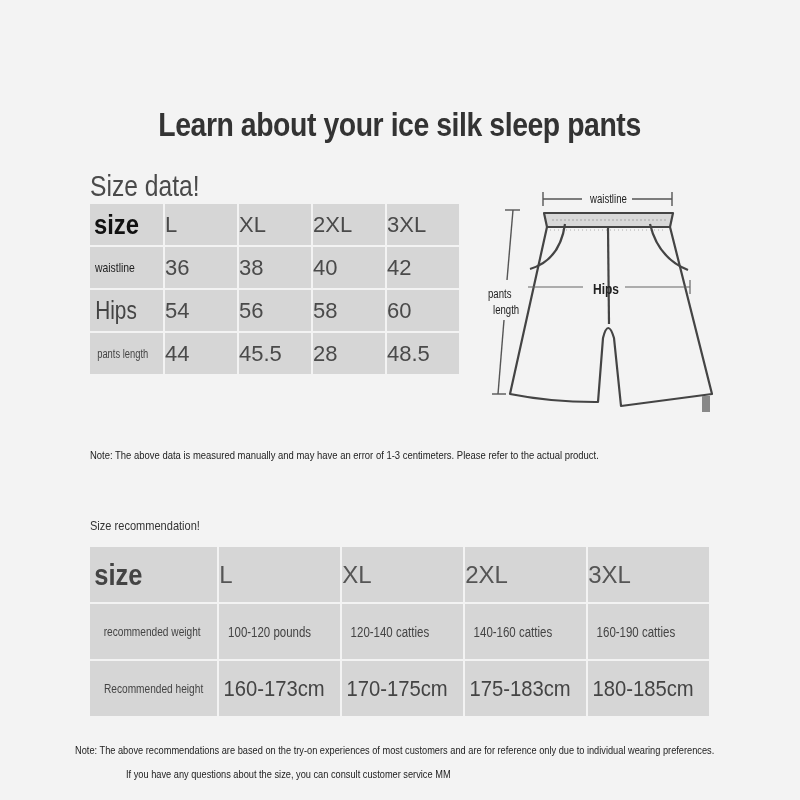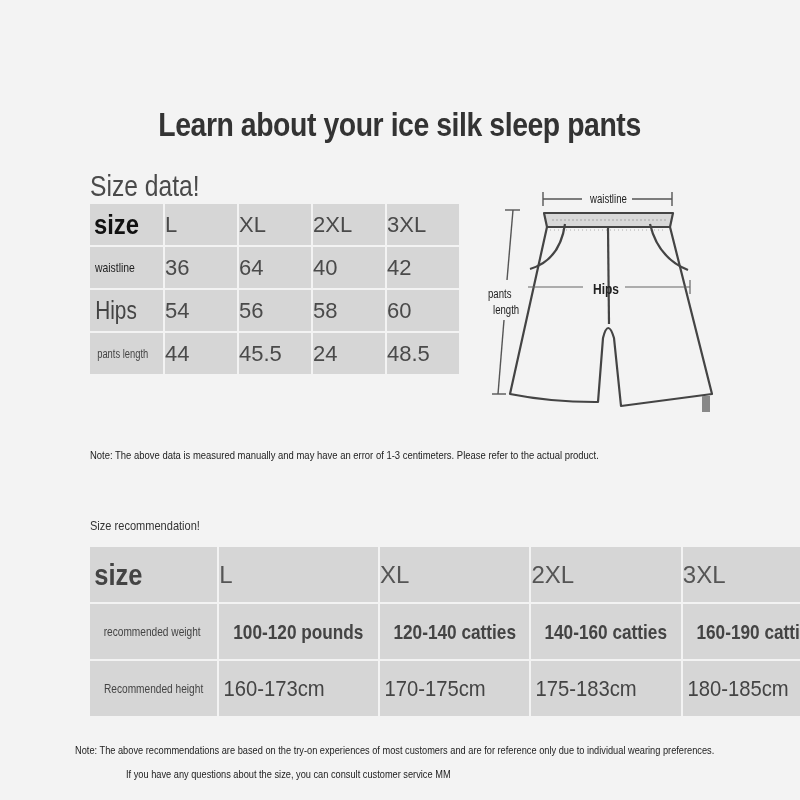--- a/index.html
+++ b/index.html
@@ -57,21 +57,21 @@
 
   #size-rec { left: 88px; top: 545px; }
   #size-rec td { height: 55px; }
   #size-rec td.rowhead { width: 122px; }
   #size-rec td.val { width: 121px; }
   #size-rec .hdr-size { font-size: 30px; font-weight: bold; color: #444; }
   #size-rec .hdr-size span { display:inline-block; transform: scaleX(0.85); }
   #size-rec .size-col { font-size: 24px; color: #555; }
   #size-rec .lbl-small { font-size: 13px; color: #444; }
   #size-rec .lbl-small span { display:inline-block; transform: scaleX(0.78); white-space: nowrap; }
-  #size-rec .weight { font-size: 21px; font-weight: bold; color: #444; margin-left: 44px; }
+  #size-rec .weight { font-size: 14px; font-weight: normal; color: #444; margin-left: 44px; }
   #size-rec .weight span { display:inline-block; transform: scaleX(0.82); white-space: nowrap; }
   #size-rec .height { font-size: 22px; color: #444; }
   #size-rec .height span { display:inline-block; transform: scaleX(0.92); white-space: nowrap; }
 
   .note2 { position: absolute; left: 75px; top: 744px; font-size: 11px; color: #222; white-space: nowrap; }
   .note2 span { display:inline-block; transform: scaleX(0.84); transform-origin: left center; }
   .note3 { position: absolute; left: 126px; top: 768px; font-size: 11px; color: #222; white-space: nowrap; }
   .note3 span { display:inline-block; transform: scaleX(0.84); transform-origin: left center; }
 </style>
 </head>
@@ -86,36 +86,36 @@
       <tr>
     <td class="rowhead hdr-size"><span>size</span></td>
     <td class="val size-col">L</td>
     <td class="val size-col">XL</td>
     <td class="val size-col">2XL</td>
     <td class="val size-col">3XL</td>
   </tr>
   <tr>
     <td class="rowhead lbl-small"><span>waistline</span></td>
     <td class="val">36</td>
-    <td class="val">64</td>
+    <td class="val">38</td>
     <td class="val">40</td>
     <td class="val">42</td>
   </tr>
   <tr>
     <td class="rowhead lbl-hips"><span>Hips</span></td>
     <td class="val">54</td>
     <td class="val">56</td>
     <td class="val">58</td>
     <td class="val">60</td>
   </tr>
   <tr>
     <td class="rowhead lbl-tiny"><span>pants length</span></td>
     <td class="val">44</td>
     <td class="val">45.5</td>
-    <td class="val">24</td>
+    <td class="val">28</td>
     <td class="val">48.5</td>
   </tr>
 </tbody>
   </table>
 
 <div class="diagram">
   <svg width="260" height="260" viewBox="0 0 260 260">
     <g stroke="#555" stroke-width="1.4" fill="none">
 
       <line x1="63" y1="12" x2="63" y2="26"></line>

